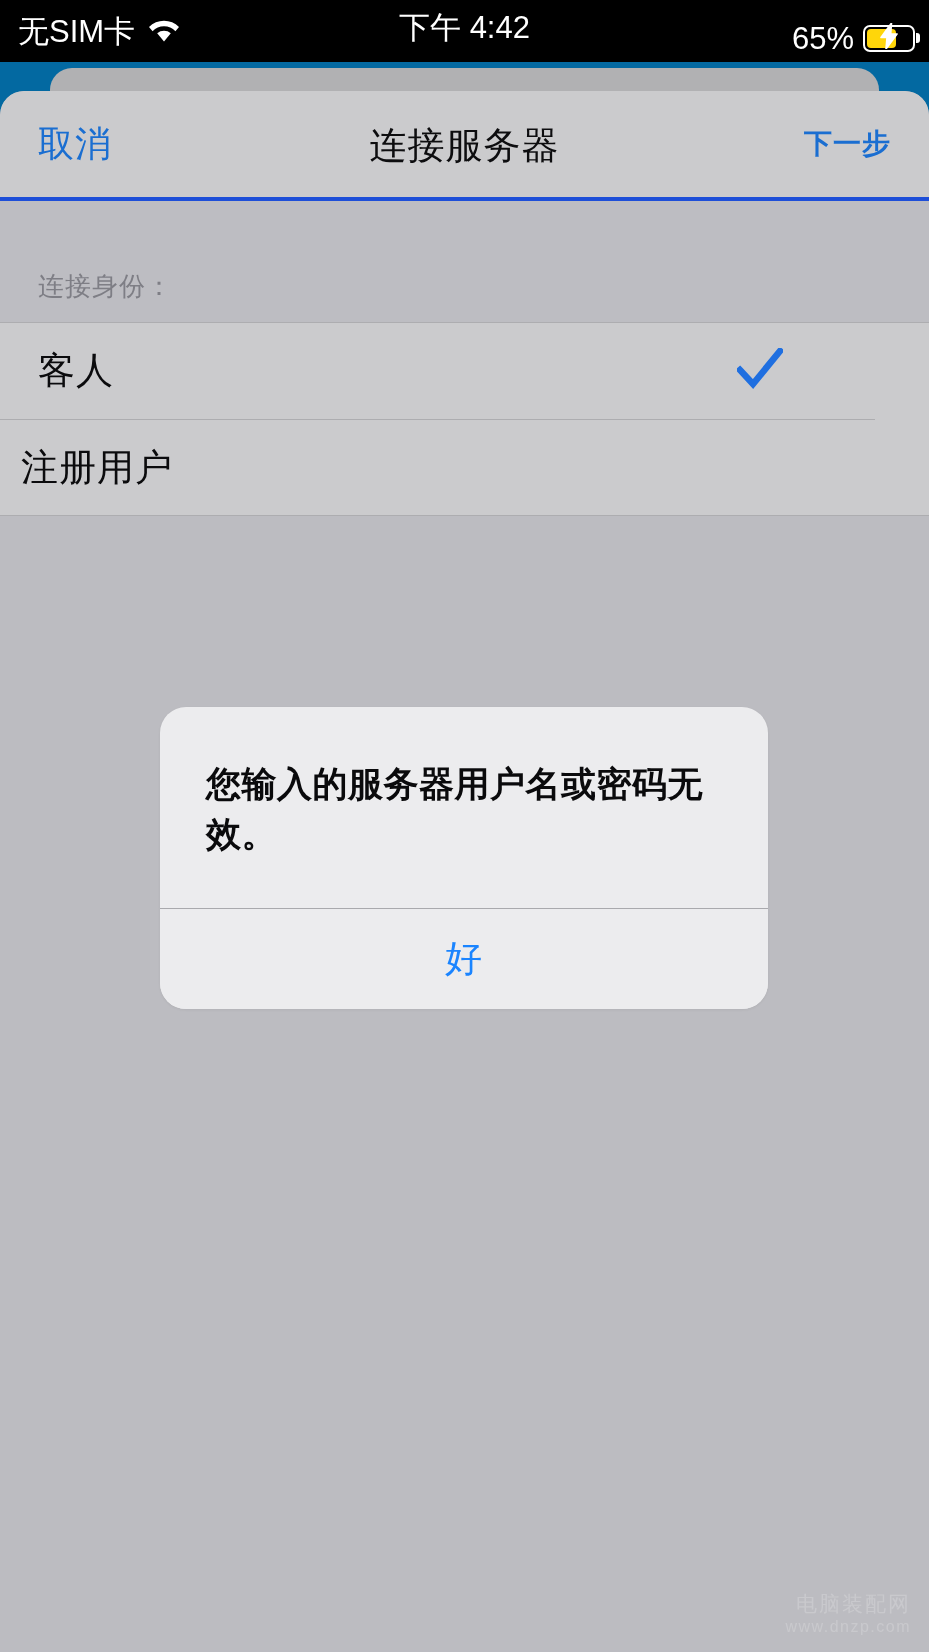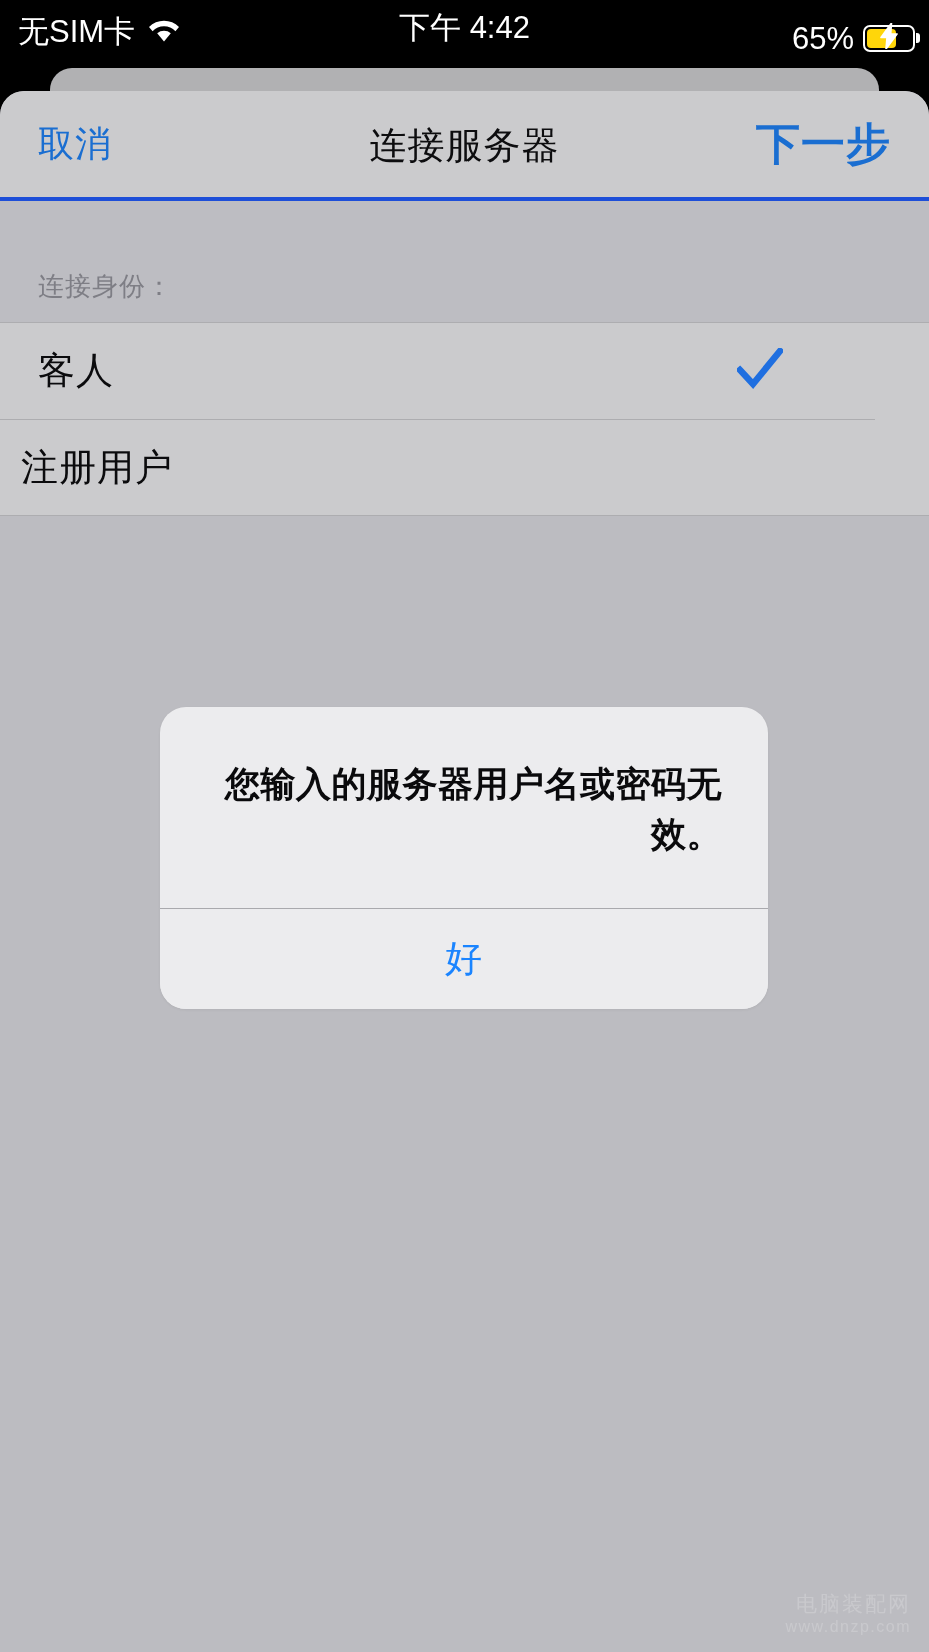--- a/index.html
+++ b/index.html
@@ -10,21 +10,21 @@
     overflow: hidden;
     background: #bcbcc1;
     font-family: "Liberation Sans", "DejaVu Sans", sans-serif;
     -webkit-font-smoothing: antialiased;
   }
 
   #screen {
     position: relative;
     width: 929px;
     height: 1652px;
-    background: #000000;
+    background: #0369a1;
     overflow: hidden;
   }
 
   
   .status-bar {
     position: absolute;
     top: 0; left: 0;
     width: 929px;
     height: 62px;
     background: #000000;
@@ -162,21 +162,21 @@
     font-size: 37px;
     font-weight: normal;
     letter-spacing: 1px;
   }
   .nav-next {
     position: absolute;
     right: 38px;
     top: 50%;
     transform: translateY(-50%);
     color: #1a6ed1;
-    font-size: 44px;
+    font-size: 28px;
     font-weight: bold;
     line-height: 1;
     letter-spacing: 1px;
     cursor: pointer;
   }
 
   
   .section-header {
     position: relative;
     width: 929px;
@@ -236,22 +236,21 @@
     top: 707px;
     width: 608px;
     background: #ececee;
     border-radius: 26px;
     overflow: hidden;
     pointer-events: auto;
     box-shadow: 0 1px 3px rgba(0,0,0,0.06);
   }
   .alert-body {
     padding: 52px 46px 48px 46px;
-    text-align: right;
-    margin-left: 15px;
+    text-align: left;
   }
   .alert-message {
     color: #0a0a0c;
     font-size: 35px;
     font-weight: bold;
     line-height: 1.44;
     letter-spacing: 0.5px;
   }
   .alert-divider {
     width: 100%;

